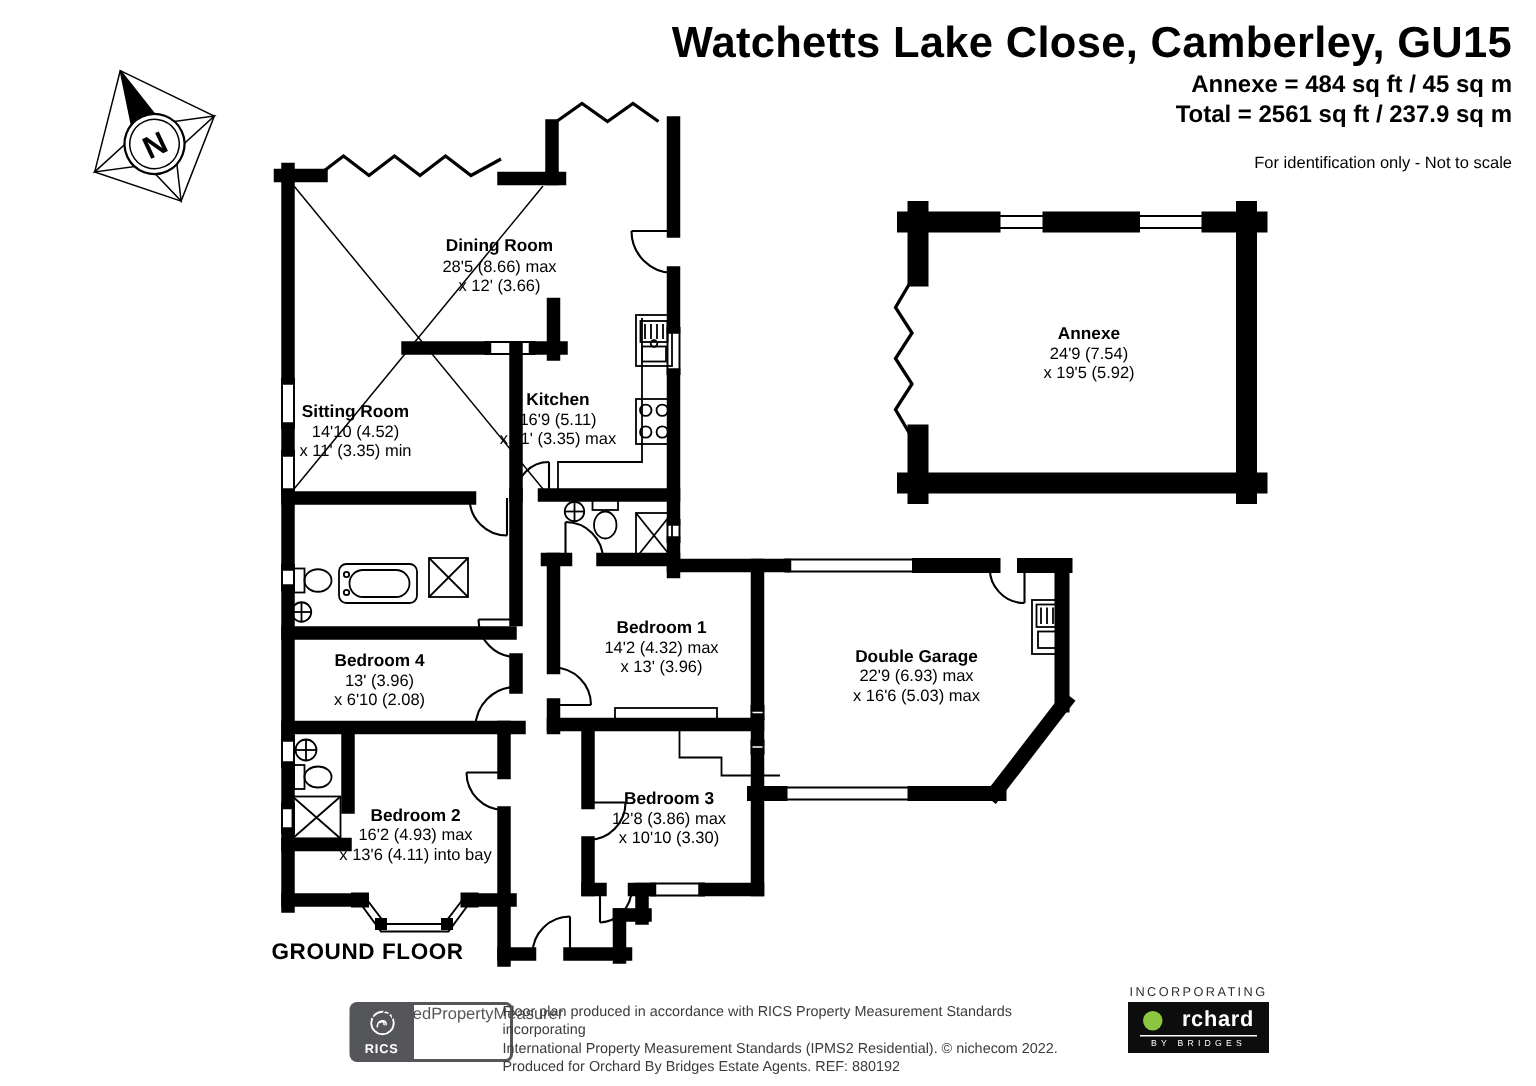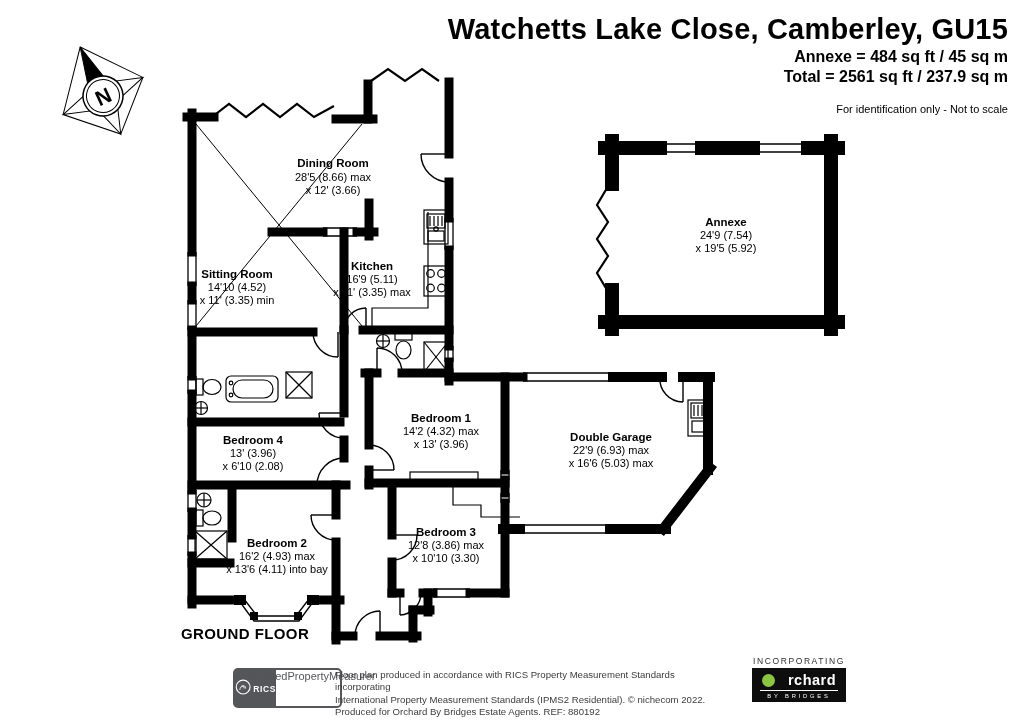--- a/index.html
+++ b/index.html
@@ -12,21 +12,21 @@
          font-weight:bold;line-height:1.25;white-space:nowrap;}
   .disclaimer{font-size:11px;font-weight:normal;margin-top:16px;}
   
   .room-name{font:bold 11.5px "Liberation Sans",sans-serif;}
   .room-dim{font:11px "Liberation Sans",sans-serif;}
   .floor-label{font:bold 15px "Liberation Sans",sans-serif;letter-spacing:.4px;}
   .compass-n{font:bold 21px "Liberation Sans",sans-serif;}
   
   .rics-badge{position:absolute;left:233px;top:668px;display:flex;height:40px;}
   .rics-box{width:43px;background:#55565a;border-radius:5px 0 0 5px;display:flex;
-            flex-direction:row;align-items:center;justify-content:center;color:#fff;}
+            flex-direction:column;align-items:center;justify-content:center;color:#fff;}
   .rics-label{font-size:8.5px;font-weight:bold;letter-spacing:.6px;margin-top:1px;}
   .cpm-box{width:58px;background:#fff;border:2px solid #55565a;border-left:none;
            border-radius:0 5px 5px 0;display:flex;flex-direction:row;justify-content:center;
            padding-left:6px;font-size:11px;font-weight:normal;color:#55565a;line-height:1.18;}
   .footer-text{position:absolute;left:335px;top:669px;width:380px;font-size:9.6px;
                color:#3c3c3c;line-height:1.3;}
   .orchard{position:absolute;left:711px;top:656px;width:94px;text-align:center;margin-left:41px;}
   .incorporating{font-size:8.5px;letter-spacing:1.6px;color:#2e2e2e;}
   .orchard-box{margin-top:2px;background:#0d0d0d;padding:4px 4px 3px;}
   .orchard-row{display:flex;align-items:center;justify-content:center;gap:13px;}

